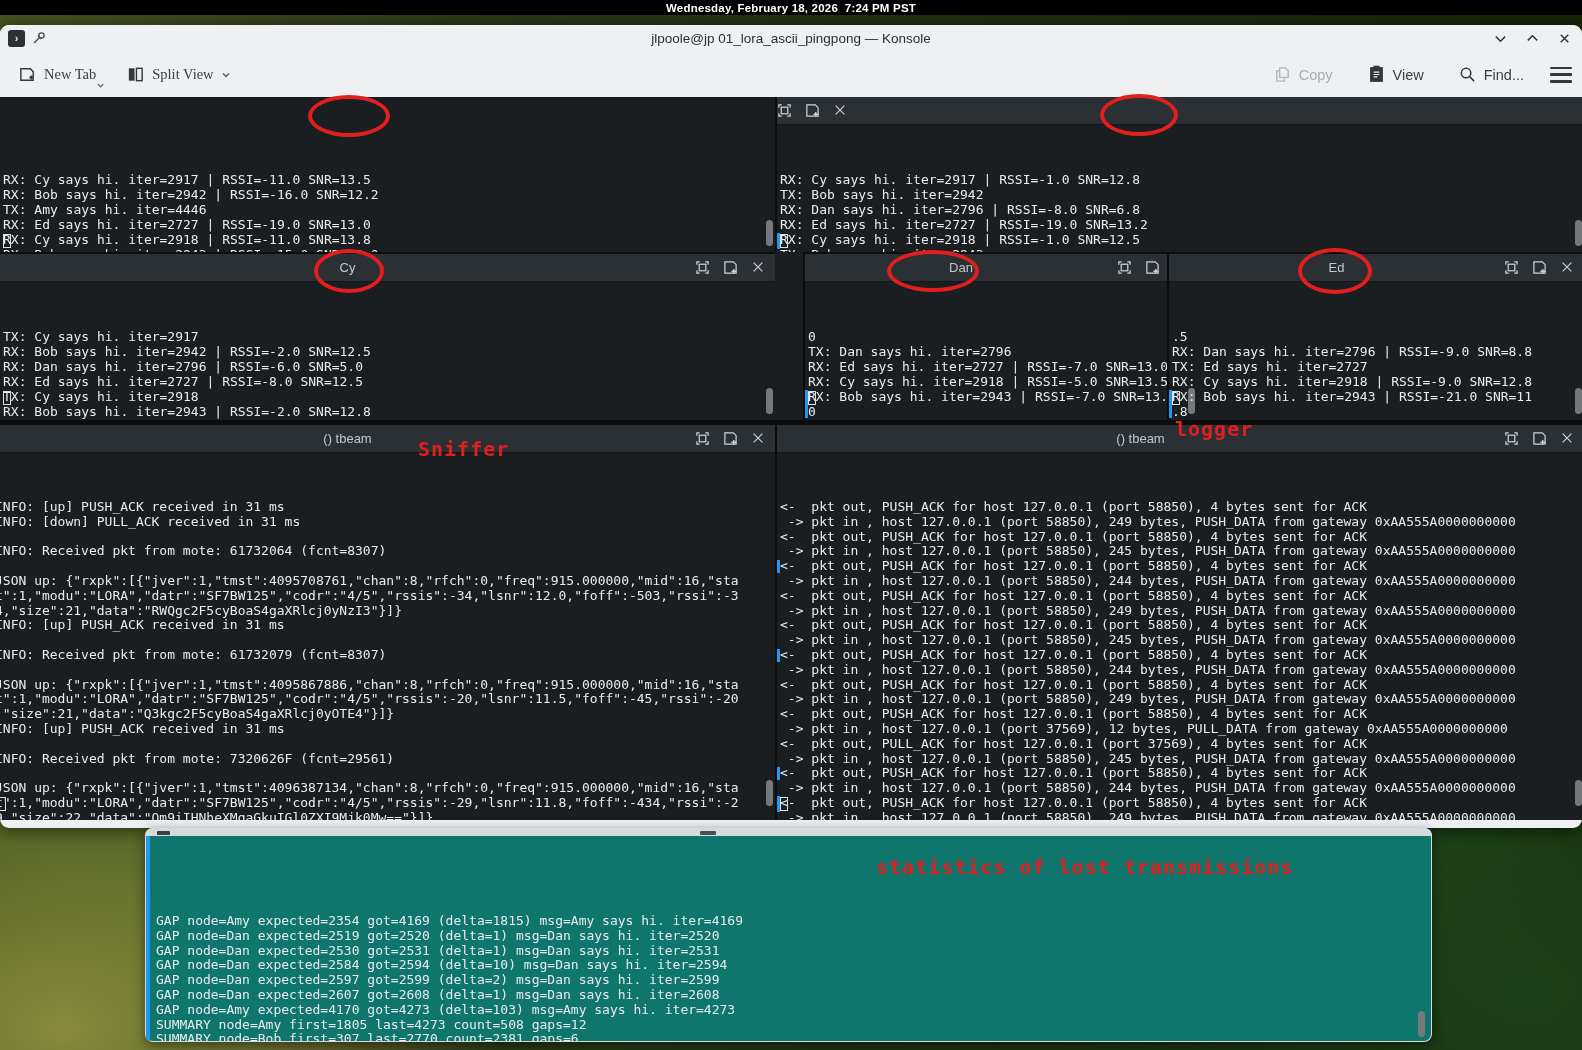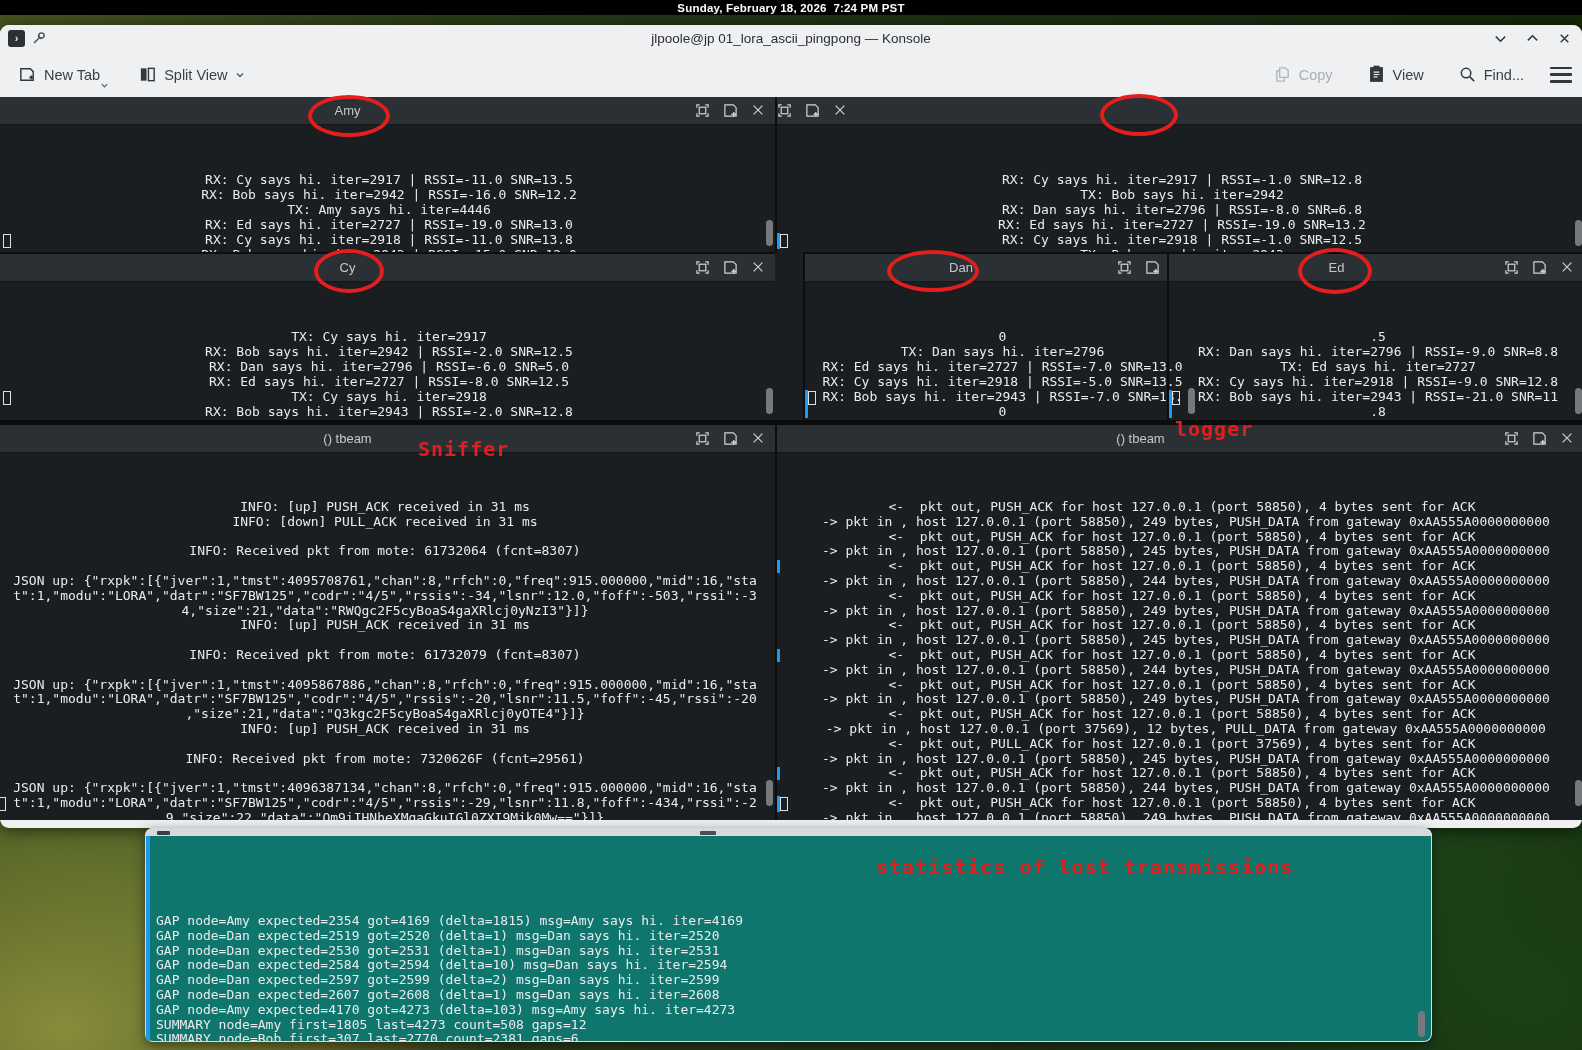--- a/index.html
+++ b/index.html
@@ -27,38 +27,38 @@
     text-align:center;color:#2b2e31;font-size:13.5px;}
   .app-badge{position:absolute;left:8px;top:5px;width:17px;height:17px;background:#2b3034;border-radius:3px;
     color:#e8eaec;font-size:11px;font-weight:bold;text-align:center;line-height:16px;}
   .pin-icon{position:absolute;left:31px;top:5px;width:16px;height:16px;color:#4a4f54;}
   .win-controls{position:absolute;right:10px;top:0;height:27px;display:flex;align-items:center;gap:16px;color:#33383c;}
   .win-btn{width:16px;height:16px;display:flex;align-items:center;justify-content:center;}
   
   .toolbar{position:absolute;left:0;top:27px;right:0;height:45px;background:#eff0f1;
     border-bottom:1px solid #cfd2d4;display:flex;align-items:center;}
   .tb-btn{display:flex;align-items:center;gap:7px;color:#3a4045;font-size:14.5px;padding:6px 8px;position:relative;}
-  .tb-left{display:flex;align-items:center;margin-left:10px;gap:22px;}
+  .tb-left{display:flex;align-items:center;margin-left:10px;gap:14px;font-family:Liberation Serif, serif;}
   .tb-right{display:flex;align-items:center;margin-left:auto;margin-right:10px;gap:18px;}
   .tb-btn.disabled{color:#a9adb0;}
   .tb-ico{width:19px;height:19px;flex:0 0 auto;}
   .chev-small{width:10px;height:10px;color:#5a6065;}
   .newtab-chev{position:absolute;right:-2px;bottom:-1px;}
   .hamburger{width:22px;height:16px;display:flex;flex-direction:column;justify-content:space-between;}
   .hamburger i{display:block;height:2.6px;background:#33383c;border-radius:1px;}
   
   .term-area{position:absolute;left:0;top:72px;width:1582px;height:723px;background:#1b1e20;overflow:hidden;}
   .pane{position:absolute;overflow:hidden;}
   .pane-header{height:27px;background:#2b3034;border-bottom:1px solid #141618;display:flex;align-items:center;}
   .pane-title{flex:1;text-align:center;color:#c3c8cd;font-size:13px;white-space:pre;}
   .pane-icons{display:flex;align-items:center;gap:13px;padding-right:9px;color:#cfd3d7;}
   .pane-ico{width:15px;height:15px;}
   .pane-content{position:absolute;left:0;right:0;top:28px;bottom:0;
     font-family:"DejaVu Sans Mono","Liberation Mono",monospace;font-size:13px;color:#e9ebed;
-    white-space:pre;overflow:hidden;padding:2px 0 0 3px;text-align:center;}
+    white-space:pre;overflow:hidden;padding:2px 0 0 3px;}
   .pane-content.clipped{padding-left:0;margin-left:-5px;}
   .t-line{position:relative;}
   .lh15 .t-line{height:15px;line-height:15px;}
   .lh148 .t-line{height:14.8px;line-height:14.8px;}
   .t-line.marked::before, .t-line[data-marked="true"]::before{
     content:"";position:absolute;left:-3px;top:1px;bottom:1px;width:3px;background:#1d99f3;}
   .cursor{display:inline-block;width:8px;height:14px;box-sizing:border-box;
     border:1px solid #dce0e3;vertical-align:-2px;}
   .scroll-pill{position:absolute;right:2px;bottom:10px;width:7px;height:26px;background:#75797d;border-radius:4px;}
   .vsep{border-left:2px solid #0b0d0e;}
@@ -87,21 +87,21 @@
   .annot{position:absolute;pointer-events:none;z-index:50;}
   .annot-ellipse{border:4px solid #e31e1e;border-radius:50%;}
   .annot-text{color:#e31e1e;font-family:"DejaVu Sans Mono","Liberation Mono",monospace;
     font-weight:bold;font-size:20px;letter-spacing:1px;white-space:pre;}
   svg{display:block;}
 </style>
 </head>
 <body>
 
 <div class="clockbar">
-  <span>Sunday, February 18, 2026  7:24 PM PST</span>
+  <span>Wednesday, February 18, 2026  7:24 PM PST</span>
 </div>
 
 <div class="konsole">
 
   <div class="titlebar">
     <div class="app-badge">›</div>
     <span class="pin-icon">
       <svg viewBox="0 0 16 16" width="16" height="16" fill="none" stroke="currentColor" stroke-width="1.4">
         <circle cx="10.5" cy="5.5" r="2.6"></circle>
           <path d="M8.6 7.4 L3 13"></path>
@@ -192,42 +192,20 @@
           <i></i>
           <i></i>
           <i></i>
         </div>
     </div>
   </div>
 
   <div class="term-area">
 
     <div class="pane amy">
-      <div class="pane-header">
-        <div class="pane-title">Amy</div>
-        <div class="pane-icons">
-          <span class="pane-ico">
-              <svg viewBox="0 0 16 16" width="15" height="15" fill="none" stroke="currentColor" stroke-width="1.3">
-                <path d="M2 5 V2 H5 M11 2 H14 V5 M14 11 V14 H11 M5 14 H2 V11"></path>
-                <rect x="4.5" y="4.5" width="7" height="7"></rect>
-              </svg>
-            </span>
-          <span class="pane-ico">
-              <svg viewBox="0 0 16 16" width="15" height="15" fill="none" stroke="currentColor" stroke-width="1.3">
-                <path d="M2 2 H11 L14 5 V14 H2 Z"></path>
-                <path d="M9 12 H14 M11.5 9.5 V14.5" stroke-width="1.5"></path>
-              </svg>
-            </span>
-          <span class="pane-ico">
-              <svg viewBox="0 0 16 16" width="14" height="14" fill="none" stroke="currentColor" stroke-width="1.4">
-                <path d="M3 3 L13 13 M13 3 L3 13"></path>
-              </svg>
-            </span>
-        </div>
-      </div>
       <div class="pane-content lh15">
         
       <div class="t-line">RX: Cy says hi. iter=2917 | RSSI=-11.0 SNR=13.5</div><div class="t-line">RX: Bob says hi. iter=2942 | RSSI=-16.0 SNR=12.2</div><div class="t-line">TX: Amy says hi. iter=4446</div><div class="t-line">RX: Ed says hi. iter=2727 | RSSI=-19.0 SNR=13.0</div><div class="t-line">RX: Cy says hi. iter=2918 | RSSI=-11.0 SNR=13.8</div><div class="t-line">RX: Bob says hi. iter=2943 | RSSI=-15.0 SNR=12.0</div></div>
       <div style="position:absolute;left:3px;top:135px;" class="t-line lh15" data-marked="false">
         <span style="display:inline" data-cursor="hollow"><span class="cursor"></span></span>
       </div>
       <div class="scroll-pill" style="bottom:6px"></div>
     </div>
 
     <div class="pane bob vsep">

